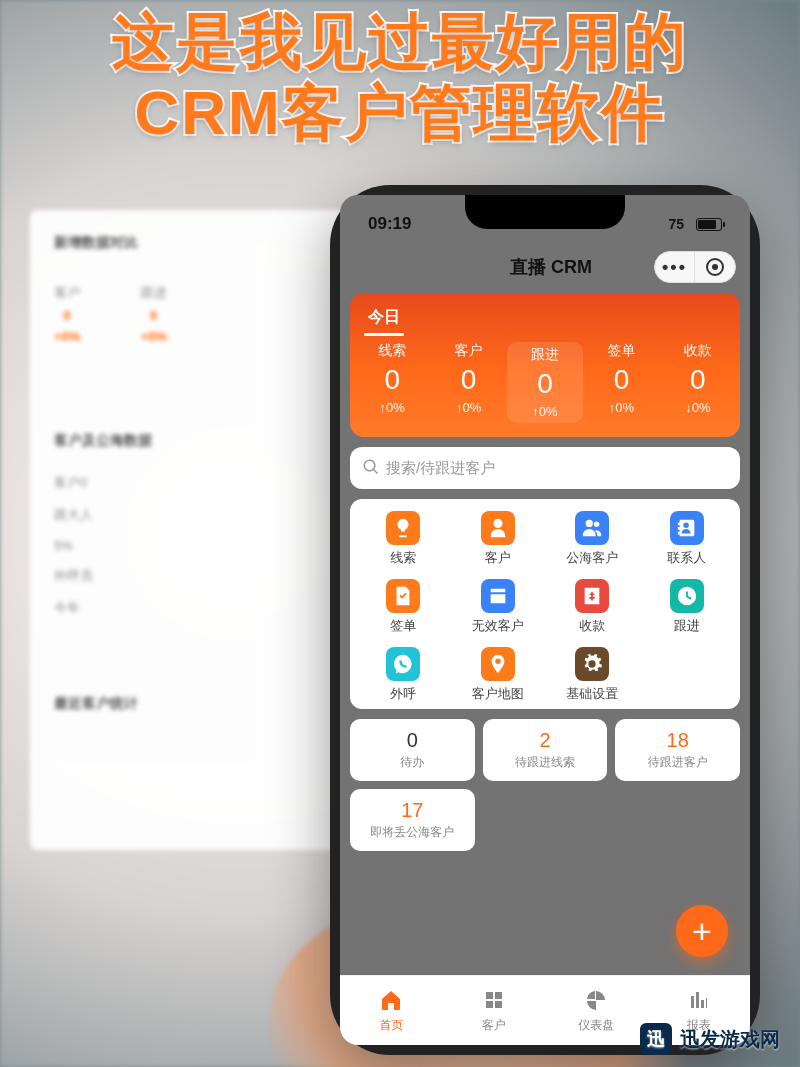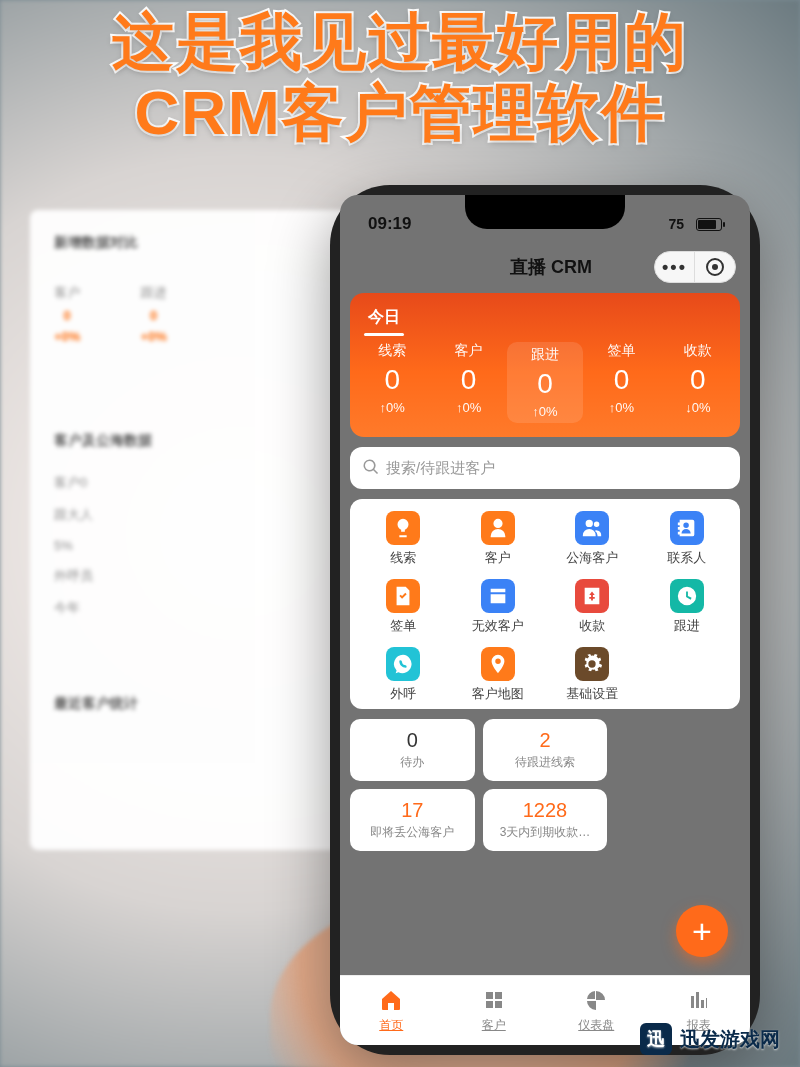--- a/index.html
+++ b/index.html
@@ -125,21 +125,21 @@
     border-radius:50%; background:#ff6a1a; color:#fff; font-size:34px;
     display:flex; align-items:center; justify-content:center;
     box-shadow:0 6px 14px rgba(255,106,26,.5);
   }
 
   
   .tabbar {
     margin-top:auto; height:70px; background:#fff; border-top:1px solid #eee;
     display:flex;
   }
-  .tabbtn { flex:1; display:flex; flex-direction:column; align-items:center; justify-content:center; gap:2px; font-size:12px; color:#888;text-decoration:underline;}
+  .tabbtn { flex:1; display:flex; flex-direction:column; align-items:center; justify-content:center; gap:2px; font-size:12px; color:#888;}
   .tabbtn.active{color:#ff6a1a;}
   .tabbtn svg{width:24px;height:24px;fill:currentColor;}
 
   
   .brand {
     position:absolute; right:20px; bottom:12px; display:flex; align-items:center; gap:8px;
     color:#0a2a4a; font-weight:700; font-size:20px; z-index:60;
     text-shadow:0 1px 2px rgba(255,255,255,.7);
   }
   .brand-logo{width:32px;height:32px;background:#0a2a4a;border-radius:6px;display:flex;align-items:center;justify-content:center;color:#fff;font-size:18px;}
@@ -366,29 +366,29 @@
 
     <div class="tiles" id="tiles1">
         <div class="tile">
           <span class="n ">0</span>
           <span class="t">待办</span>
         </div>
         <div class="tile">
           <span class="n orange">2</span>
           <span class="t">待跟进线索</span>
         </div>
+        <div class="tile">
+          <span class="n orange">18</span>
+          <span class="t">待跟进客户</span>
+        </div>
       </div>
     <div class="tiles2" id="tiles2">
         <div class="tile">
           <span class="n orange">17</span>
           <span class="t">即将丢公海客户</span>
-        </div>
-        <div class="tile">
-          <span class="n orange">1228</span>
-          <span class="t">3天内到期收款…</span>
         </div>
         <div class="tile">
           <span class="n "></span>
           <span class="t"></span>
         </div>
       </div>
 
     <div class="fab">
       <span>+</span>
     </div>

